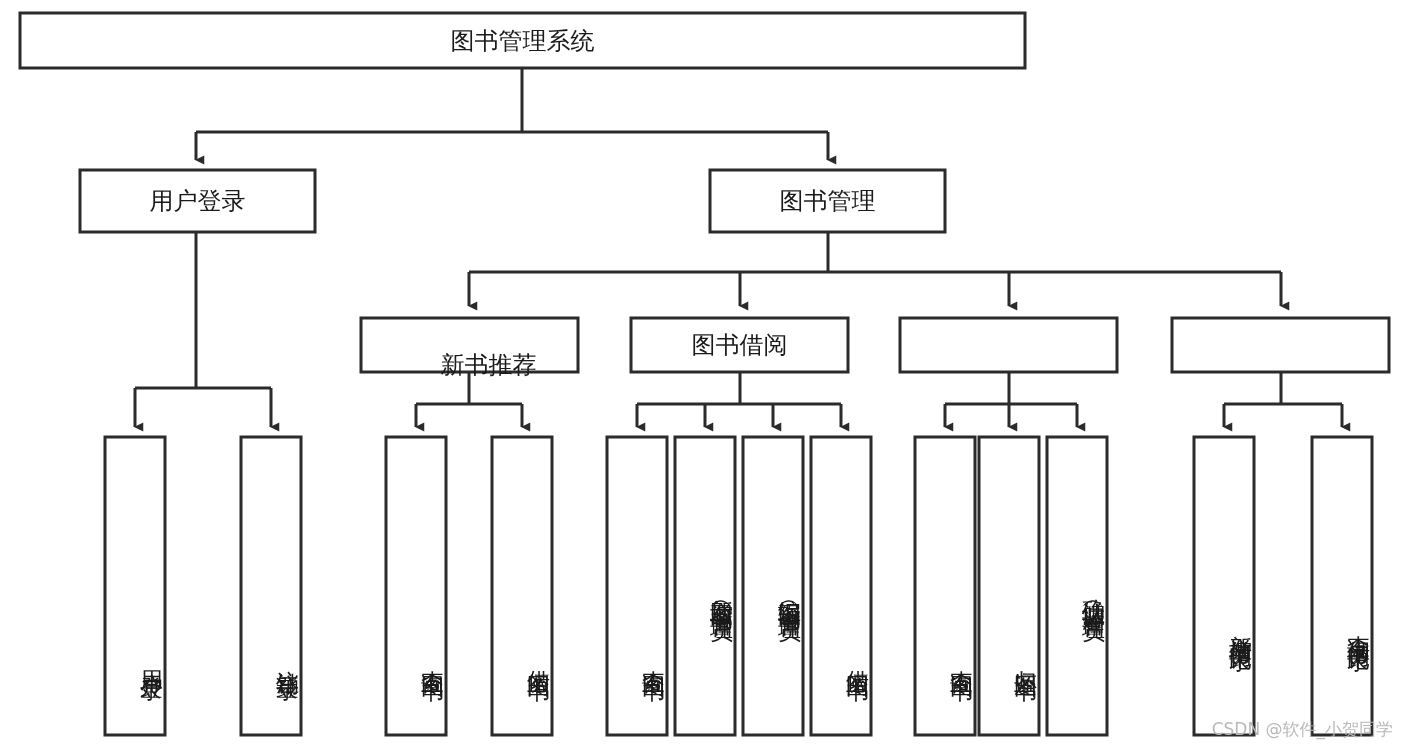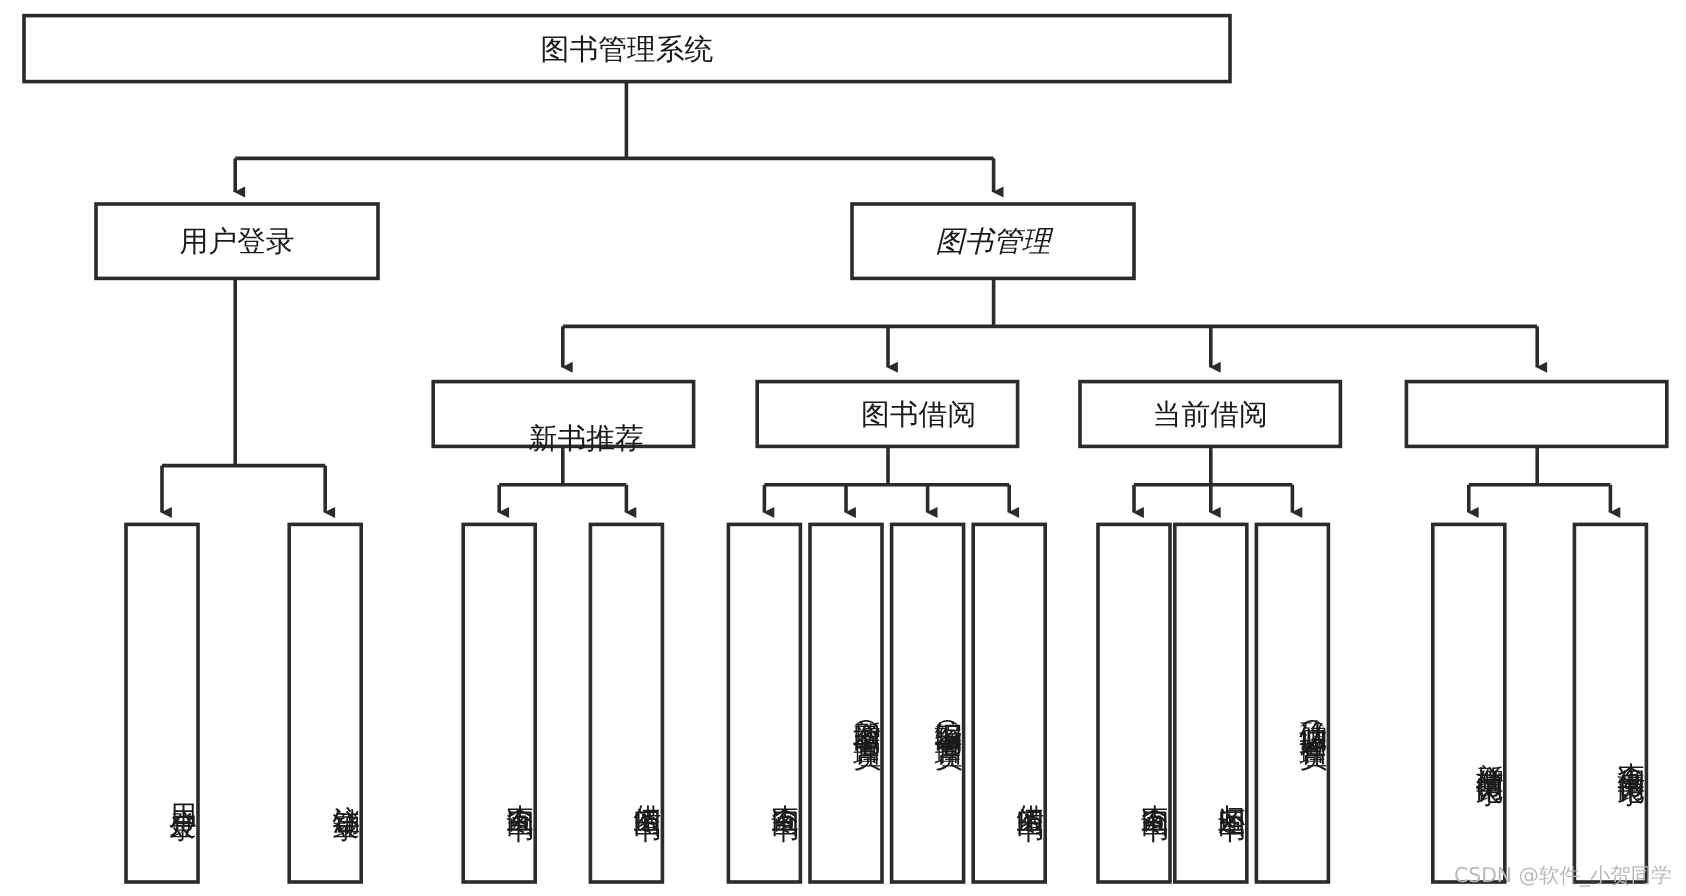--- a/index.html
+++ b/index.html
@@ -167,25 +167,24 @@
     <rect class="node-box" x="979" y="437" width="60" height="298"></rect>
     <rect class="node-box" x="1047" y="437" width="60" height="298"></rect>
 
     <rect class="node-box" x="1194" y="437" width="60" height="298"></rect>
     <rect class="node-box" x="1312" y="437" width="60" height="298"></rect>
   </svg>
 
   <div class="horiz-label-wrap" style="left:20px; top:13px; width:1005px; height:55px;">图书管理系统</div>
 
   <div class="horiz-label-wrap" style="left:80px; top:170px; width:235px; height:62px;">用户登录</div>
-  <div class="horiz-label-wrap" style="left:710px; top:170px; width:235px; height:62px;font-style:italic;">图书管理</div>
+  <div class="horiz-label-wrap" style="left:710px; top:170px; width:235px; height:62px;">图书管理</div>
 
   <div class="horiz-label-wrap" style="left:380px; top:318px; width:217px; height:54px;margin-top:20px;">新书推荐</div>
-  <div class="horiz-label-wrap" style="left:631px; top:318px; width:217px; height:54px;padding-left:26px;">图书借阅</div>
-  <div class="horiz-label-wrap" style="left:900px; top:318px; width:217px; height:54px;">当前借阅</div>
+  <div class="horiz-label-wrap" style="left:631px; top:318px; width:217px; height:54px;">图书借阅</div>
 
   <div class="vert-label-wrap" style="left:105px; top:437px; width:60px; height:298px; padding-top:72px;">用户登录</div>
   <div class="vert-label-wrap" style="left:241px; top:437px; width:60px; height:298px; padding-top:72px;">注销登录</div>
 
   <div class="vert-label-wrap" style="left:386px; top:437px; width:60px; height:298px; padding-top:72px;">查询图书</div>
   <div class="vert-label-wrap" style="left:492px; top:437px; width:60px; height:298px; padding-top:72px;">借阅图书</div>
 
   <div class="vert-label-wrap" style="left:607px; top:437px; width:60px; height:298px; padding-top:72px;">查询图书</div>
   <div class="vert-label-wrap" style="left:675px; top:437px; width:60px; height:298px; padding-top:8px;">新增图书（管理员）</div>
   <div class="vert-label-wrap" style="left:743px; top:437px; width:60px; height:298px; padding-top:8px;">编辑图书（管理员）</div>

